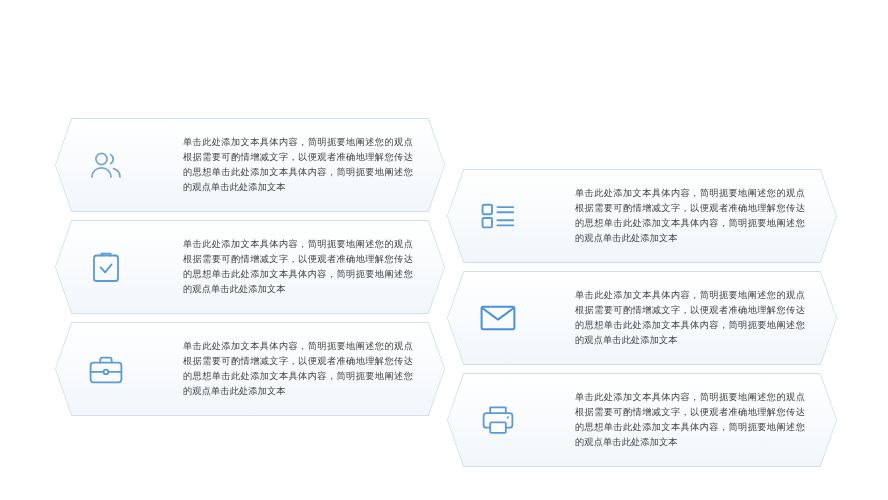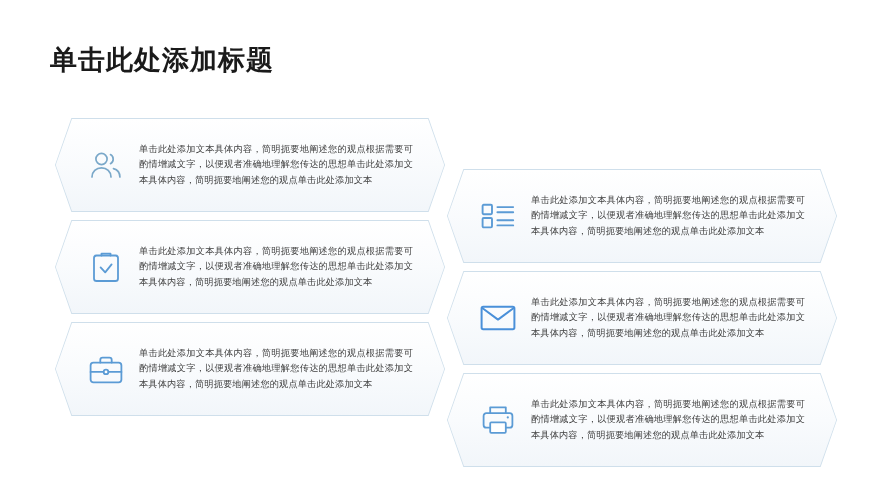--- a/index.html
+++ b/index.html
@@ -76,37 +76,37 @@
   }
 
   .card-text {
     font-size: 9.2px;
     line-height: 15.2px;
     color: #3f3f3f;
     padding-right: 32px;
     letter-spacing: 0.15px;
     text-align: justify;
     text-justify: inter-ideograph;
+    margin-left: 44px;
   }
 
   
   #card-1 { left: 55px;  top: 118px; }
   #card-2 { left: 55px;  top: 220px; }
   #card-3 { left: 55px;  top: 322px; }
   
   #card-4 { left: 447px; top: 169px; }
   #card-5 { left: 447px; top: 271px; }
   #card-6 { left: 447px; top: 373px; }
 </style>
 </head>
 <body>
 
 <div class="slide">
 
-  <div class="title">单击此处添加标题</div>
 
   <div id="card-1" class="card-border">
     <div class="card-inner">
       <div class="card-icon">
         <svg width="34" height="30" viewBox="0 0 34 30" fill="none" stroke="#7aa8c9" stroke-width="1.7" stroke-linecap="round" stroke-linejoin="round">
           <circle cx="12.5" cy="9" r="5.6"></circle>
           <path d="M3 27c0-5.2 4.2-9.2 9.5-9.2S22 21.8 22 27"></path>
           <path d="M21.5 4.6a5.2 5.2 0 0 1 0 9.1"></path>
           <path d="M24.5 18.6c3.8 1.1 6.4 4.4 6.4 8.4"></path>
         </svg>

